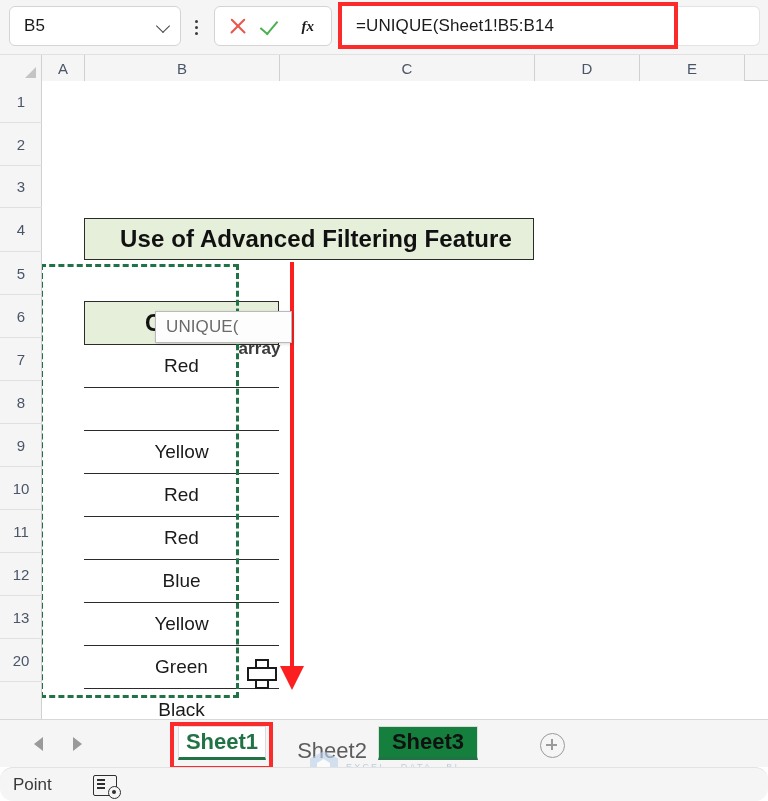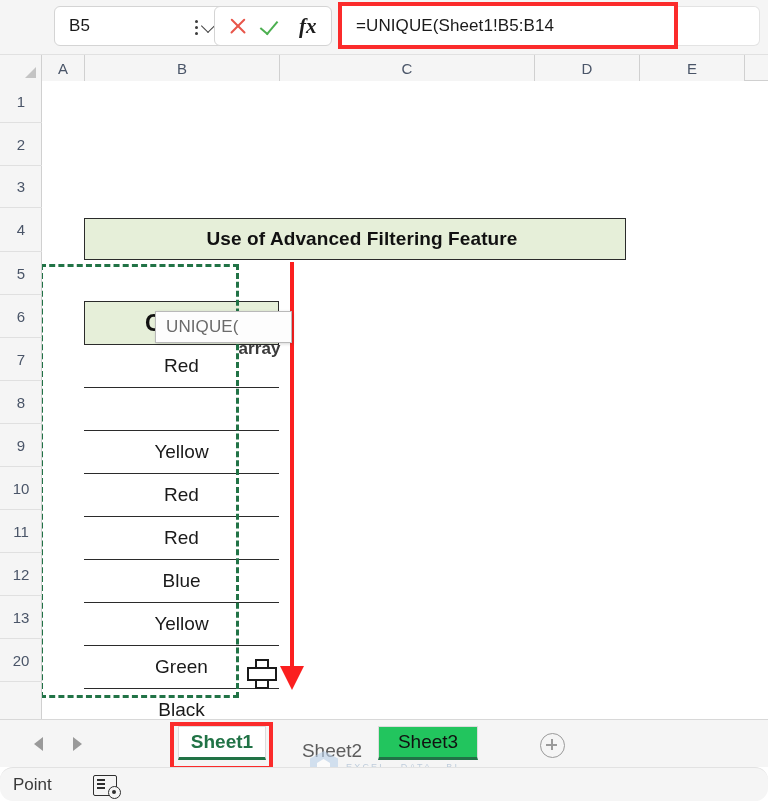--- a/index.html
+++ b/index.html
@@ -31,21 +31,20 @@
   .name-box {
     position: absolute;
     left: 9px; top: 6px;
     width: 172px; height: 40px;
     background: #ffffff;
     border: 1px solid #d4d4d4;
     border-radius: 6px;
     display: flex;
     align-items: center;
     padding: 0 8px 0 14px;
-    margin-left: 45px;
   }
   .name-box-value {
     flex: 1;
     font-size: 17px;
     color: #1a1a1a;
     letter-spacing: .2px;
   }
   .chev {
     width: 16px; height: 16px;
     position: relative;
@@ -107,21 +106,21 @@
     width: 8px; height: 15px;
     border-right: 2.4px solid #4caf50;
     border-bottom: 2.4px solid #4caf50;
     transform: rotate(40deg);
   }
 
   .ico-fx {
     font-family: "Liberation Serif", serif;
     font-style: italic;
     font-weight: 700;
-    font-size: 21px;
+    font-size: 15px;
     color: #1c1c1c;
     text-align: center;
     line-height: 26px;
   }
 
   .fbar-outer {
     position: absolute;
     left: 338px; top: 2px;
     width: 340px; height: 47px;
     border: 4px solid #fb2b2b;
@@ -207,27 +206,27 @@
     left: 42px; top: 81px;
     width: 726px; height: 638px;
     background: #ffffff;
     overflow: hidden;
   }
 
   
   .title-cell {
     position: absolute;
     left: 42px; top: 137px;
-    width: 542px; height: 42px;
+    width: 450px; height: 42px;
     background: #e6efd9;
     border: 1.6px solid #2b2b2b;
     display: flex;
     align-items: center;
     justify-content: center;
-    font-size: 19px;
+    font-size: 24px;
     font-weight: 700;
     color: #111111;
     letter-spacing: .1px;
     padding-left: 14px;
   }
 
   
   .colors-header {
     position: absolute;
     left: 42px; top: 220px;
@@ -349,44 +348,44 @@
   .nav-prev { border-right: 9px solid #9a9a9a; }
   .nav-next { border-left: 9px solid #9a9a9a; }
 
   .tab {
     position: absolute;
     top: 6px;
     height: 34px;
     display: flex;
     align-items: center;
     justify-content: center;
-    font-size: 19px;
+    font-size: 22px;
     padding: 0 30px;
   }
   .tab-active {
     background: #ffffff;
     border-top: 1px solid #dcdcdc;
     border-left: 1px solid #dcdcdc;
     border-right: 1px solid #dcdcdc;
     border-bottom: 3px solid #217346;
     color: #217346;
     font-weight: 700;
   }
   .tab-inactive {
     background: transparent;
     color: #5c5c5c;
   }
   .tab-bold {
-    background: #22c55e;
+    background: #15803d;
     border-top: 1px solid #dcdcdc;
     border-left: 1px solid #dcdcdc;
     border-right: 1px solid #dcdcdc;
     border-bottom: 3px solid #217346;
     color: #111111;
-    font-weight: 400;
+    font-weight: 700;
   }
   .tab-highlight {
     position: absolute;
     left: 170px; top: 722px;
     width: 103px; height: 48px;
     border: 4px solid #fb2b2b;
     pointer-events: none;
   }
   .add-sheet {
     position: absolute;

